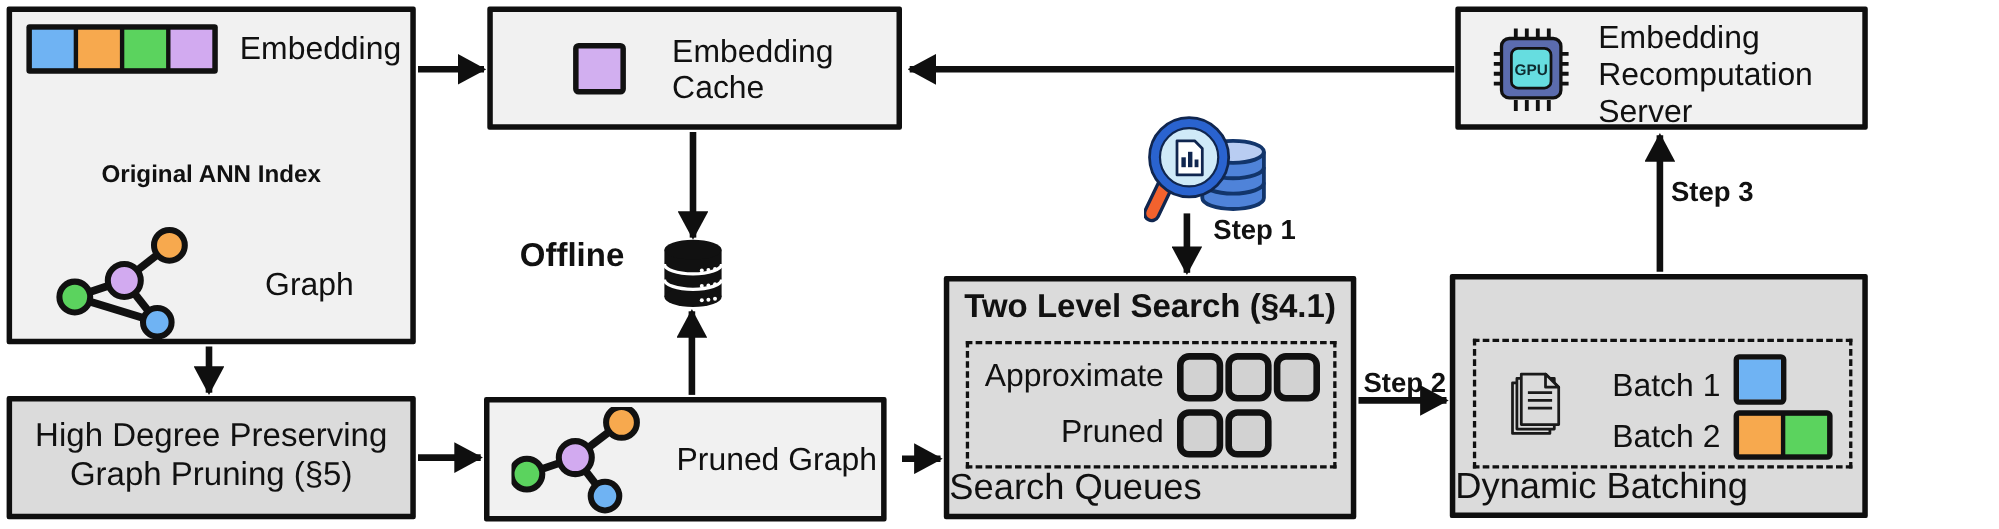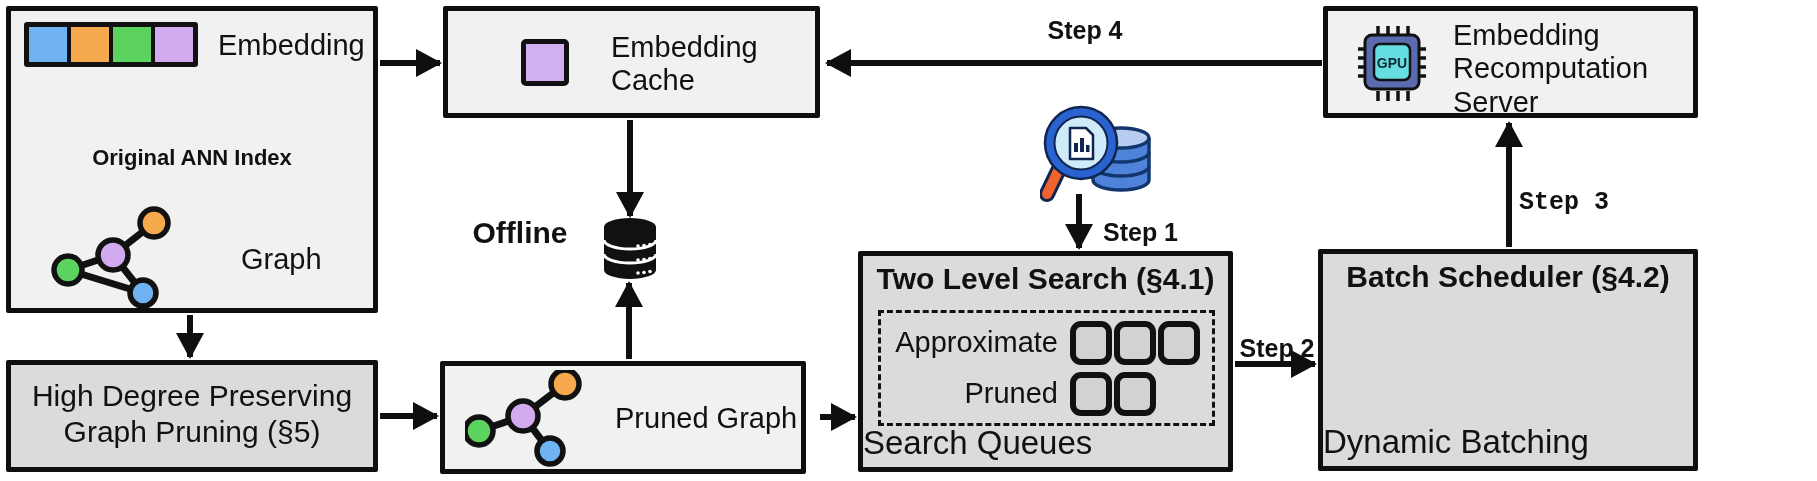--- a/index.html
+++ b/index.html
@@ -171,21 +171,44 @@
         <div class="qgroup">
           <div class="qsq"></div>
           <div class="qsq"></div>
         </div>
       </div>
     </div>
     <div class="footer-label">Search Queues</div>
   </div>
 
   <div class="box gray b-bs">
-    <div class="abs tb ctr" style="left:0;top:6px;">Batch Scheduler (§4.2)</div>
+    <div class="dashed d-bs">
+      <svg class="abs" style="left:26px;top:22px;" width="60" height="66" viewBox="0 0 60 66">
+        <g fill="#dbdbdb" stroke="#1a1a1a" stroke-width="2.5" stroke-linejoin="round">
+          <path d="M7,15 h34 v46 h-34 z"></path>
+          <path d="M11,11 h34 v46 h-34 z"></path>
+          <path d="M15,7 h22 l12,12 v34 h-34 z"></path>
+          <path d="M37,7 l12,12 h-12 z"></path>
+        </g>
+        <g stroke="#1a1a1a" stroke-width="2.5">
+          <line x1="21" y1="24" x2="43" y2="24"></line>
+          <line x1="21" y1="31" x2="43" y2="31"></line>
+          <line x1="21" y1="38" x2="43" y2="38"></line>
+        </g>
+      </svg>
+      <div class="batch-label" style="left:112px;top:24px;">Batch 1</div>
+      <div class="batch-sq" style="left:234px;top:11px;width:48px;height:46px;">
+        <div class="c-blue" style="width:100%;height:100%;"></div>
+      </div>
+      <div class="batch-label" style="left:112px;top:70px;">Batch 2</div>
+      <div class="batch-sq duo" style="left:234px;top:62px;">
+        <div class="cell c-orange"></div>
+        <div class="cell c-green"></div>
+      </div>
+    </div>
     <div class="footer-label">Dynamic Batching</div>
   </div>
 
   <div class="box gray b-hd">
     <div class="abs ctr" style="left:0;top:13px;font-size:30px;font-weight:normal;line-height:36px;">
       <div>High Degree Preserving</div>
       <div>Graph Pruning (§5)</div>
     </div>
   </div>
 
@@ -199,24 +222,23 @@
       <g stroke="#111" stroke-width="5.5">
         <circle cx="100" cy="14" r="14" fill="#f7a94e"></circle>
         <circle cx="58" cy="46" r="15" fill="#d2aaf0"></circle>
         <circle cx="14" cy="61" r="14" fill="#5bd35e"></circle>
         <circle cx="85" cy="81" r="13" fill="#6fb3f3"></circle>
       </g>
     </svg>
     <div class="abs t" style="left:170px;top:36px;">Pruned Graph</div>
   </div>
 
-  <div class="abs step" style="left:1020px;top:16px;width:130px;text-align:center;">Step 4</div>
-  <div class="abs step" style="left:1103px;top:195px;margin-top:23px;">Step 1</div>
+  <div class="abs step" style="left:1103px;top:195px;">Step 1</div>
   <div class="abs step" style="left:1237px;top:334px;width:80px;text-align:center;">Step 2</div>
-  <div class="abs step" style="left:1519px;top:188px;font-family:Liberation Mono, monospace;">Step 3</div>
+  <div class="abs step" style="left:1519px;top:161px;">Step 3</div>
 
   <svg id="arrows" width="1817" height="481" viewBox="0 0 1817 481">
     <defs>
       <marker id="ah" markerUnits="userSpaceOnUse" markerWidth="26" markerHeight="28" refX="24" refY="14" orient="auto">
         <path d="M0,0 L26,14 L0,28 Z" fill="#0f0f0f"></path>
       </marker>
     </defs>
     <g stroke="#0f0f0f" stroke-width="6">
       <line x1="380" y1="63" x2="440" y2="63" marker-end="url(#ah)"></line>
       <line x1="1322" y1="63" x2="827" y2="63" marker-end="url(#ah)"></line>

